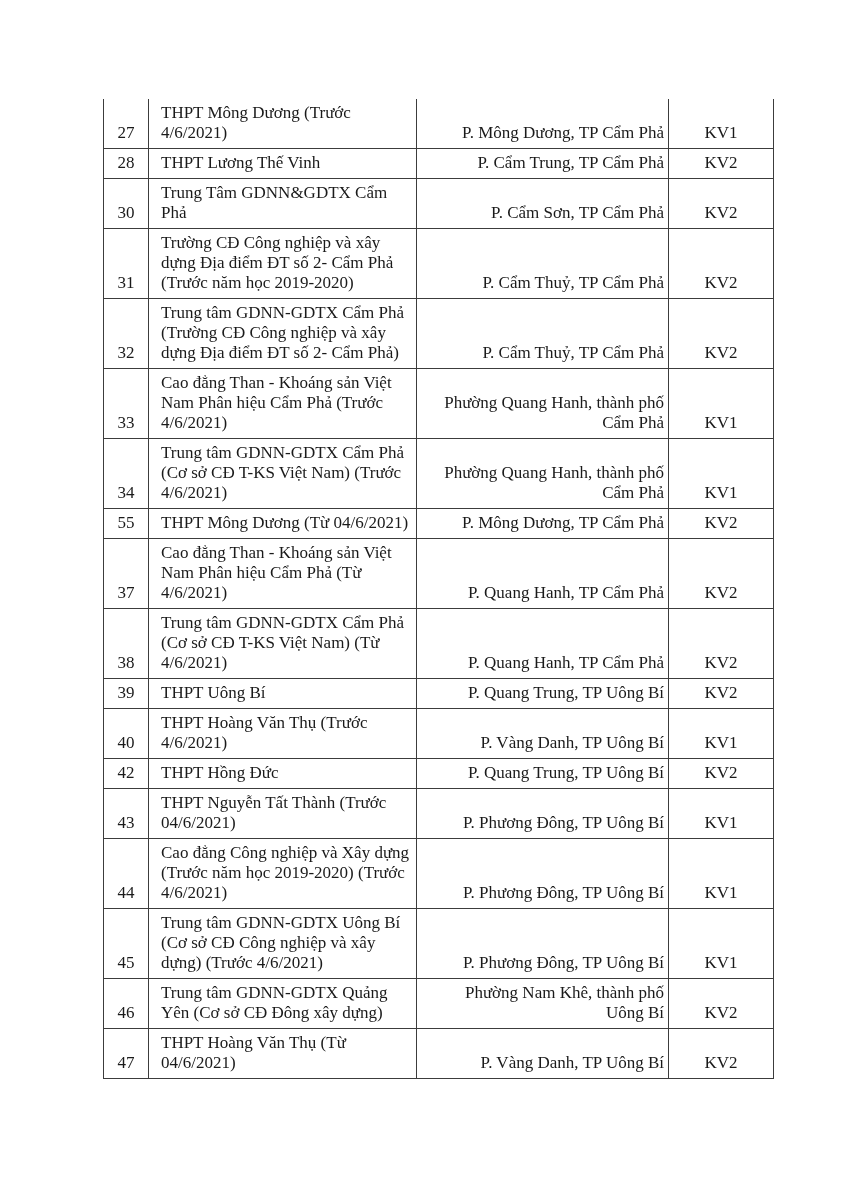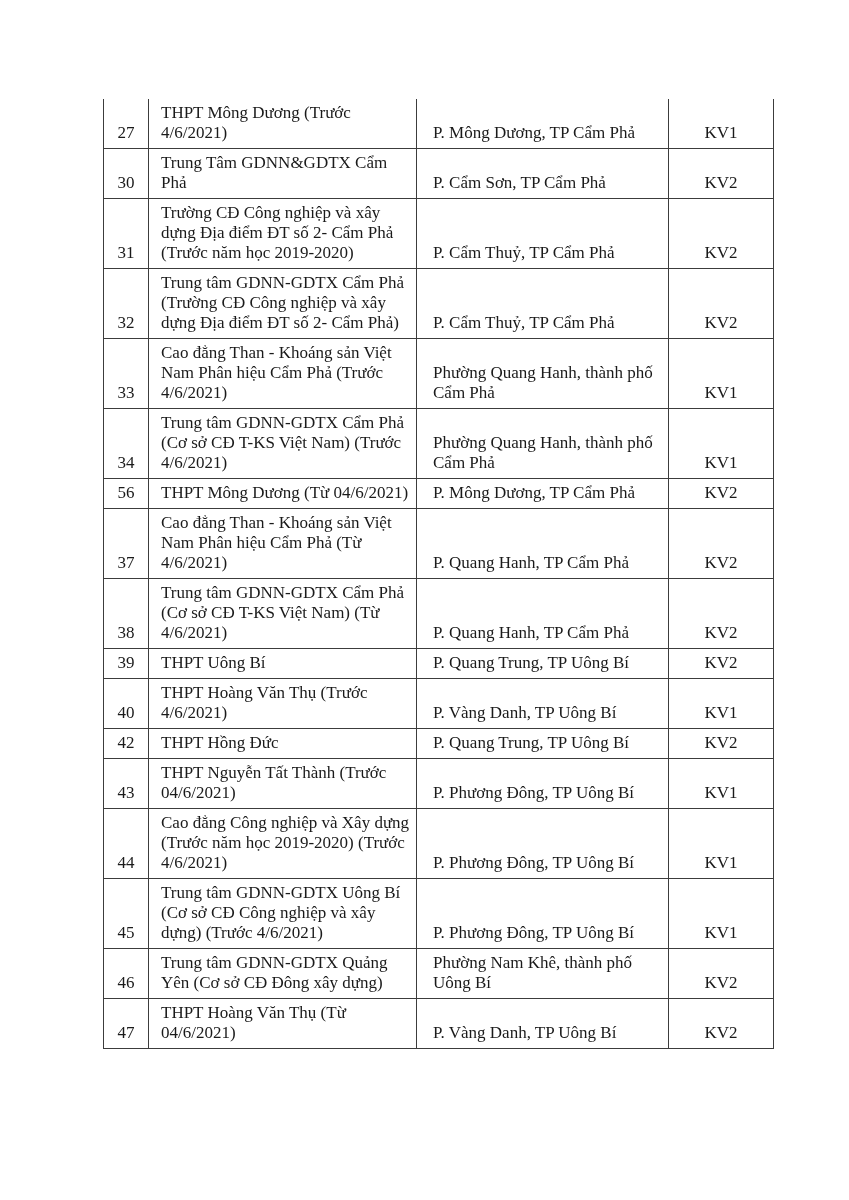--- a/index.html
+++ b/index.html
@@ -41,21 +41,21 @@
   table.schools tr:first-child td { border-top: none; }
   td.col-index {
     text-align: center;
     padding: 4px 2px 5px 2px;
   }
   td.col-name {
     text-align: left;
     padding: 4px 4px 5px 12px;
   }
   td.col-location {
-    text-align: left;
+    text-align: right;
     padding: 4px 4px 5px 16px;
   }
   td.col-kv {
     text-align: center;
     padding: 4px 2px 5px 2px;
   }
 </style>
 </head>
 <body>
 
@@ -66,20 +66,26 @@
       <col style="width:268px">
       <col style="width:252px">
       <col style="width:105px">
     </colgroup>
     <tbody>
         <tr>
     <td class="col-index">27</td>
     <td class="col-name">THPT Mông Dương (Trước 4/6/2021)</td>
     <td class="col-location">P. Mông Dương, TP Cẩm Phả</td>
     <td class="col-kv">KV1</td>
+  </tr>
+        <tr>
+    <td class="col-index">28</td>
+    <td class="col-name">THPT Lương Thế Vinh</td>
+    <td class="col-location">P. Cẩm Trung, TP Cẩm Phả</td>
+    <td class="col-kv">KV2</td>
   </tr>
         <tr>
     <td class="col-index">30</td>
     <td class="col-name">Trung Tâm GDNN&amp;GDTX Cẩm Phả</td>
     <td class="col-location">P. Cẩm Sơn, TP Cẩm Phả</td>
     <td class="col-kv">KV2</td>
   </tr>
         <tr>
     <td class="col-index">31</td>
     <td class="col-name">Trường CĐ Công nghiệp và xây dựng Địa điểm ĐT số 2- Cẩm Phả (Trước năm học 2019-2020)</td>
@@ -98,21 +104,21 @@
     <td class="col-location">Phường Quang Hanh, thành phố Cẩm Phả</td>
     <td class="col-kv">KV1</td>
   </tr>
         <tr>
     <td class="col-index">34</td>
     <td class="col-name">Trung tâm GDNN-GDTX Cẩm Phả (Cơ sở CĐ T-KS Việt Nam) (Trước 4/6/2021)</td>
     <td class="col-location">Phường Quang Hanh, thành phố Cẩm Phả</td>
     <td class="col-kv">KV1</td>
   </tr>
         <tr>
-    <td class="col-index">56</td>
+    <td class="col-index">55</td>
     <td class="col-name">THPT Mông Dương (Từ 04/6/2021)</td>
     <td class="col-location">P. Mông Dương, TP Cẩm Phả</td>
     <td class="col-kv">KV2</td>
   </tr>
         <tr>
     <td class="col-index">37</td>
     <td class="col-name">Cao đẳng Than - Khoáng sản Việt Nam Phân hiệu Cẩm Phả (Từ 4/6/2021)</td>
     <td class="col-location">P. Quang Hanh, TP Cẩm Phả</td>
     <td class="col-kv">KV2</td>
   </tr>

